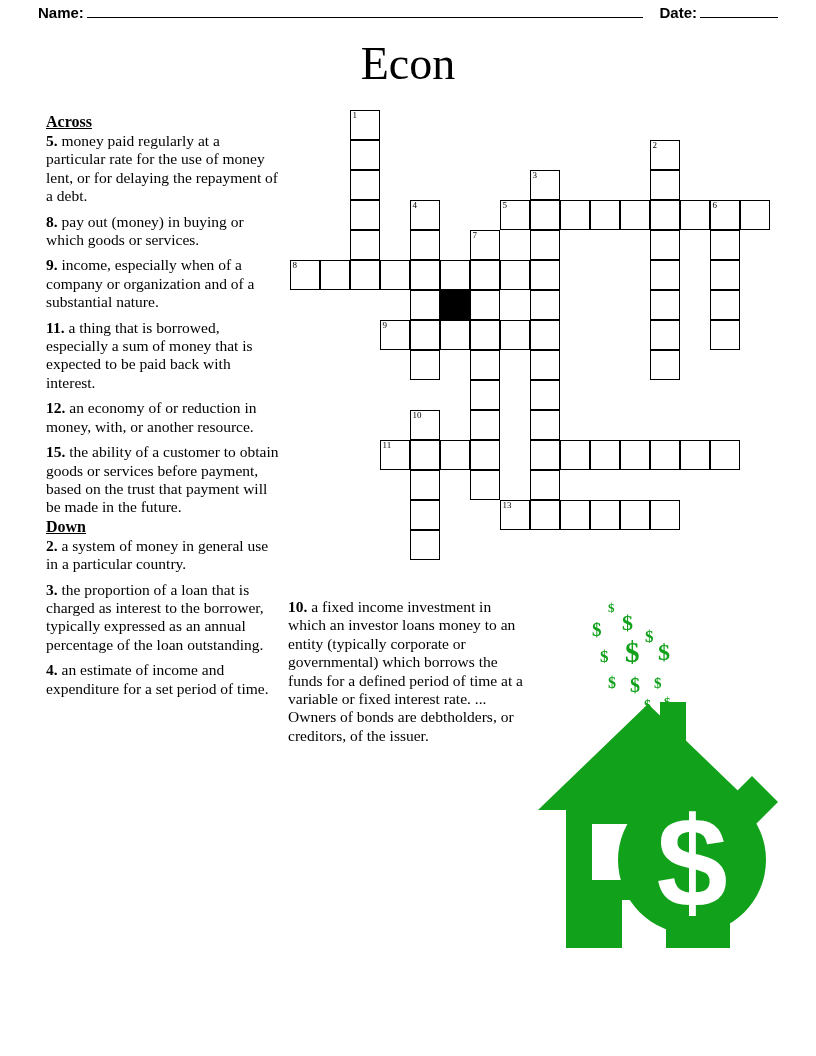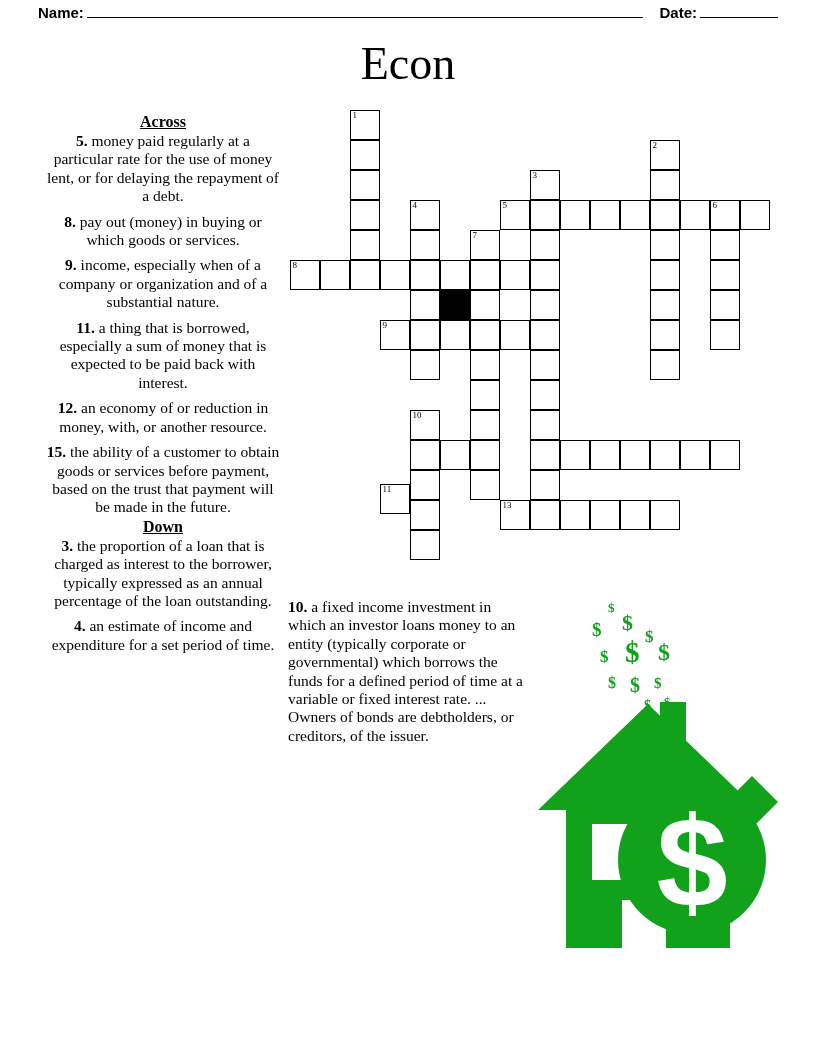--- a/index.html
+++ b/index.html
@@ -61,21 +61,20 @@
   .clue-column {
     position: absolute;
     font-size: 15.5px;
     line-height: 18.4px;
     text-align: left;
   }
   #clues-left {
     left: 46px;
     top: 112px;
     width: 234px;
-    text-align: center;
   }
   #clues-right {
     left: 288px;
     top: 598px;
     width: 236px;
   }
   .clue-heading {
     font-weight: bold;
     text-decoration: underline;
     font-size: 16px;
@@ -227,21 +226,21 @@
     </div>
     <div class="cell" style="left: 150px; top: 210px;"></div>
     <div class="cell" style="left: 210px; top: 210px;"></div>
     <div class="cell" style="left: 120px; top: 300px;">
       <span class="cell-num">10</span>
     </div>
     <div class="cell" style="left: 120px; top: 330px;"></div>
     <div class="cell" style="left: 120px; top: 360px;"></div>
     <div class="cell" style="left: 120px; top: 390px;"></div>
     <div class="cell" style="left: 120px; top: 420px;"></div>
-    <div class="cell" style="left: 90px; top: 330px; margin-top: 44px;">
+    <div class="cell" style="left: 90px; top: 330px;">
       <span class="cell-num">11</span>
     </div>
     <div class="cell" style="left: 150px; top: 330px;"></div>
     <div class="cell" style="left: 270px; top: 330px;"></div>
     <div class="cell" style="left: 300px; top: 330px;"></div>
     <div class="cell" style="left: 330px; top: 330px;"></div>
     <div class="cell" style="left: 360px; top: 330px;"></div>
     <div class="cell" style="left: 390px; top: 330px;"></div>
     <div class="cell" style="left: 420px; top: 330px;"></div>
     <div class="cell" style="left: 210px; top: 390px;">
@@ -258,20 +257,21 @@
   <div id="across-clues">
       <p class="clue"><span class="clue-num">5.</span><span class="clue-text"> money paid regularly at a particular rate for the use of money lent, or for delaying the repayment of a debt.</span></p>
       <p class="clue"><span class="clue-num">8.</span><span class="clue-text"> pay out (money) in buying or which goods or services.</span></p>
       <p class="clue"><span class="clue-num">9.</span><span class="clue-text"> income, especially when of a company or organization and of a substantial nature.</span></p>
       <p class="clue"><span class="clue-num">11.</span><span class="clue-text"> a thing that is borrowed, especially a sum of money that is expected to be paid back with interest.</span></p>
       <p class="clue"><span class="clue-num">12.</span><span class="clue-text"> an economy of or reduction in money, with, or another resource.</span></p>
       <p class="clue"><span class="clue-num">15.</span><span class="clue-text"> the ability of a customer to obtain goods or services before payment, based on the trust that payment will be made in the future.</span></p>
     </div>
   <div class="clue-heading">Down</div>
   <div id="down-clues-left">
+      <p class="clue"><span class="clue-num">2.</span><span class="clue-text"> a system of money in general use in a particular country.</span></p>
       <p class="clue"><span class="clue-num">3.</span><span class="clue-text"> the proportion of a loan that is charged as interest to the borrower, typically expressed as an annual percentage of the loan outstanding.</span></p>
       <p class="clue"><span class="clue-num">4.</span><span class="clue-text"> an estimate of income and expenditure for a set period of time.</span></p>
     </div>
 </div>
 
 <div id="clues-right" class="clue-column">
   <div id="down-clues-right">
       <p class="clue"><span class="clue-num">10.</span><span class="clue-text"> a fixed income investment in which an investor loans money to an entity (typically corporate or governmental) which borrows the funds for a defined period of time at a variable or fixed interest rate. ... Owners of bonds are debtholders, or creditors, of the issuer.</span></p>
     </div>
 </div>

